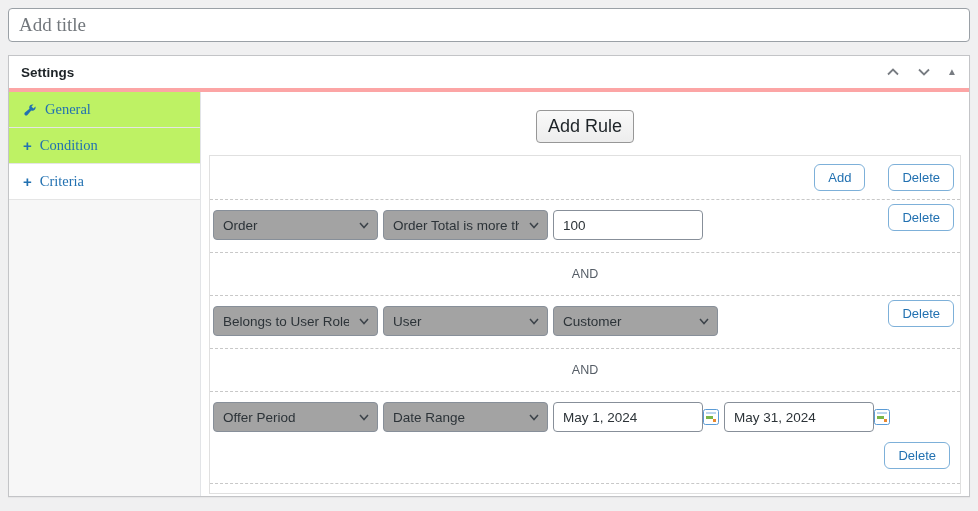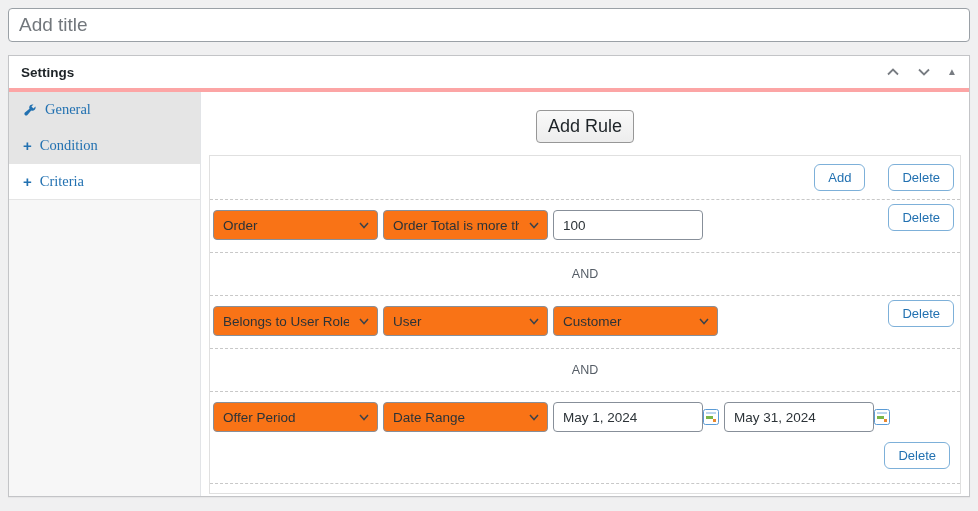--- a/index.html
+++ b/index.html
@@ -9,21 +9,21 @@
     background:#f0f0f1;
     font-family:"Liberation Sans", sans-serif;
     font-size:13px; color:#1d2327;
     padding:8px 8px 0;
   }
 
   
   .title-input {
     width:100%; height:34px;
     padding:3px 10px;
-    font-family:Liberation Sans, sans-serif; font-size:19px; color:#2c3338;
+    font-family:Liberation Serif, serif; font-size:19px; color:#2c3338;
     background:#fff;
     border:1px solid #9aa0a6; border-radius:4px;
     outline:none; display:block;
   }
   .title-input::placeholder { color:#72777c; }
 
   
   .metabox {
     margin-top:13px;
     background:#fff;
@@ -47,21 +47,21 @@
     width:192px; flex:0 0 192px;
     background:#f7f7f7;
     border-right:1px solid #e2e4e7;
   }
   .tab {
     display:flex; align-items:center; gap:8px;
     padding:9px 14px;
     border-bottom:1px solid #e5e5e5;
     font-family:"Liberation Serif", serif;
     font-size:14.5px; color:#2271b1;
-    cursor:pointer; background:#e5e5e5;
+    cursor:pointer; background:#bef264;
   }
   .tab.active { background:#ffffff; }
   .tab .plus {
     font-family:"Liberation Sans", sans-serif;
     font-weight:bold; font-size:15px; line-height:1; color:#2271b1;
   }
   .tab .wrench { line-height:0; }
 
   
   .content { flex:1; background:#fff; padding:18px 8px 0; }
@@ -99,21 +99,21 @@
 
   .and-row {
     text-align:center; padding:14px 0;
     color:#555d66; font-size:12.5px;
   }
 
   .select {
     width:165px; height:30px;
     display:flex; align-items:center; justify-content:space-between;
     padding:0 7px 0 9px;
-    background:#f97316; color:#2c3338;
+    background:#a3a3a3; color:#2c3338;
     border:1px solid #878f99; border-radius:4px;
     font-size:13.5px; cursor:pointer;
   }
   .select .sel-label { white-space:nowrap; overflow:hidden; max-width:126px; }
   .select svg { flex:0 0 auto; }
 
   .text-input {
     width:150px; height:30px;
     padding:0 9px;
     font-family:inherit; font-size:13.5px; color:#2c3338;

